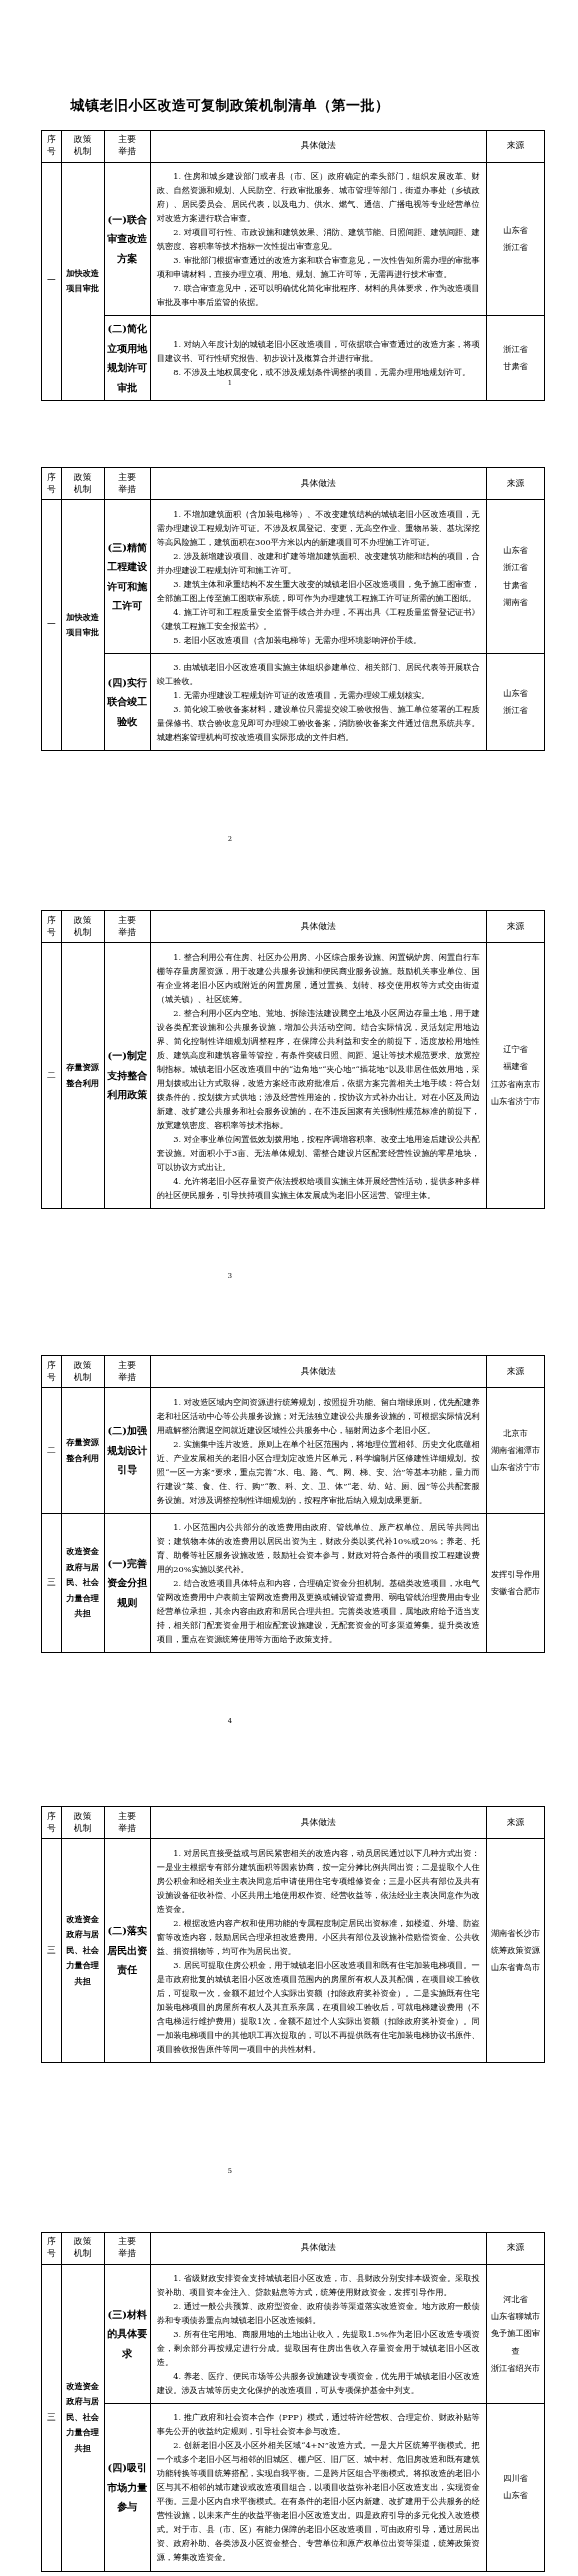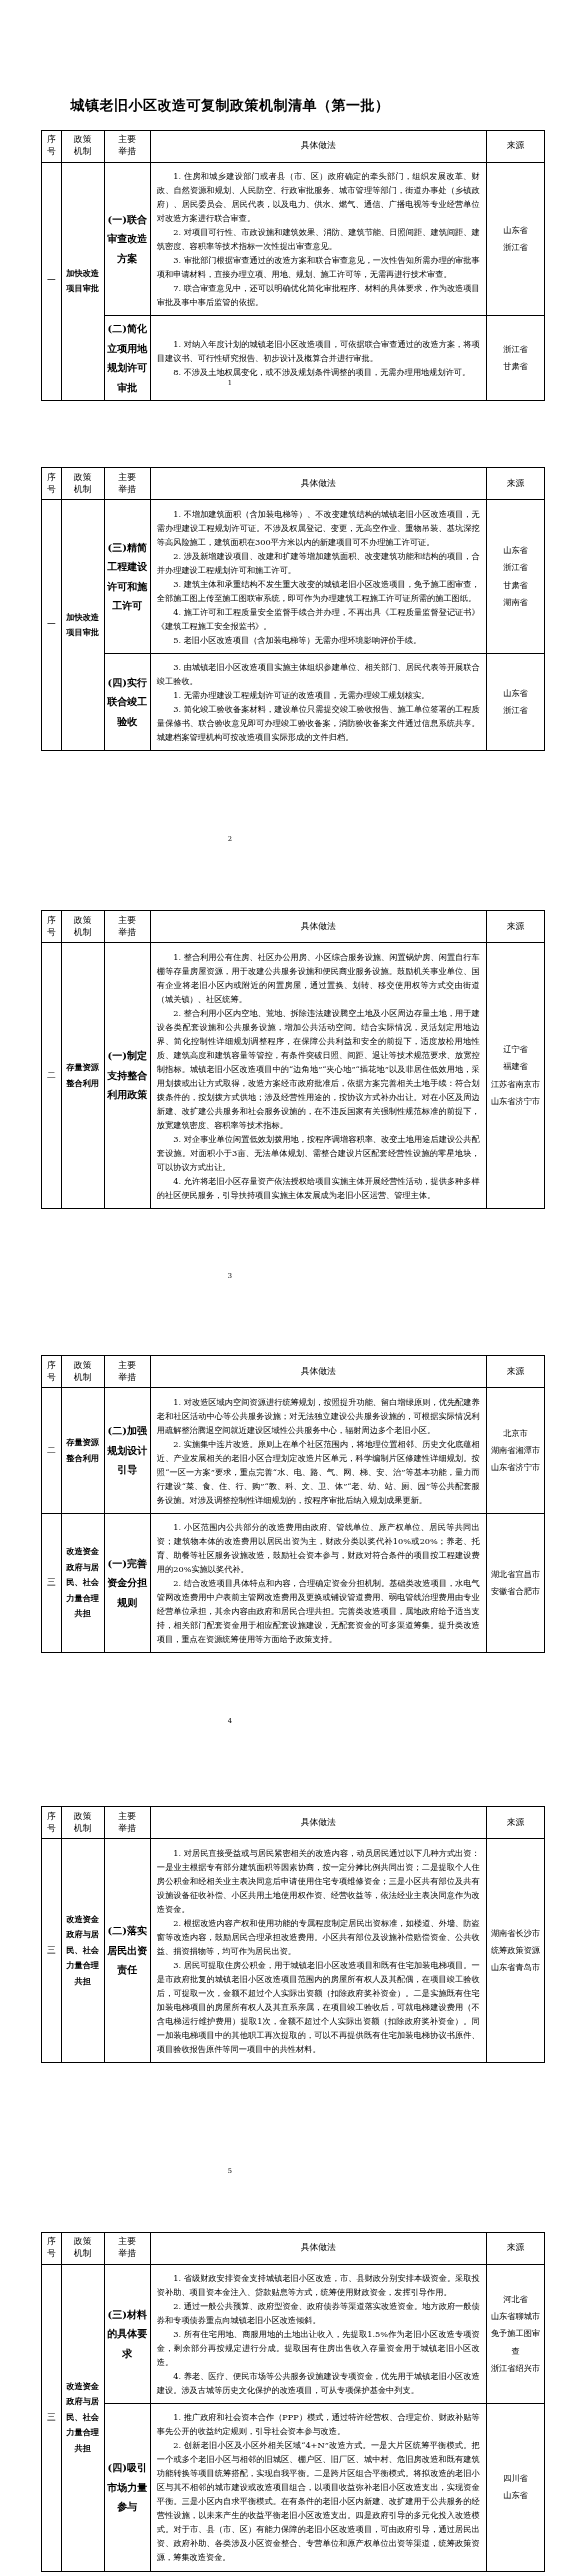--- a/index.html
+++ b/index.html
@@ -219,21 +219,21 @@
       </tr>
       <tr>
         <td class="seq">三</td>
         <td class="mech">改造资金政府与居民、社会力量合理共担</td>
         <td class="meas">(一)完善资金分担规则</td>
         <td class="prac">
           <p>1. 小区范围内公共部分的改造费用由政府、管线单位、原产权单位、居民等共同出资；建筑物本体的改造费用以居民出资为主，财政分类以奖代补10%或20%；养老、托育、助餐等社区服务设施改造，鼓励社会资本参与，财政对符合条件的项目按工程建设费用的20%实施以奖代补。</p>
           <p>2. 结合改造项目具体特点和内容，合理确定资金分担机制。基础类改造项目，水电气管网改造费用中户表前主管网改造费用及更换或铺设管道费用、弱电管线治理费用由专业经营单位承担，其余内容由政府和居民合理共担。完善类改造项目，属地政府给予适当支持，相关部门配套资金用于相应配套设施建设，无配套资金的可多渠道筹集。提升类改造项目，重点在资源统筹使用等方面给予政策支持。</p>
         </td>
         <td class="src">
-          <div>湖北省宜昌市</div>
+          <div>发挥引导作用</div>
           <div>安徽省合肥市</div>
         </td>
       </tr>
     </tbody>
   </table>
   <div class="pagenum pn4">4</div>
 </section>
 
 <section class="page pg5">
   <table class="sheet">

